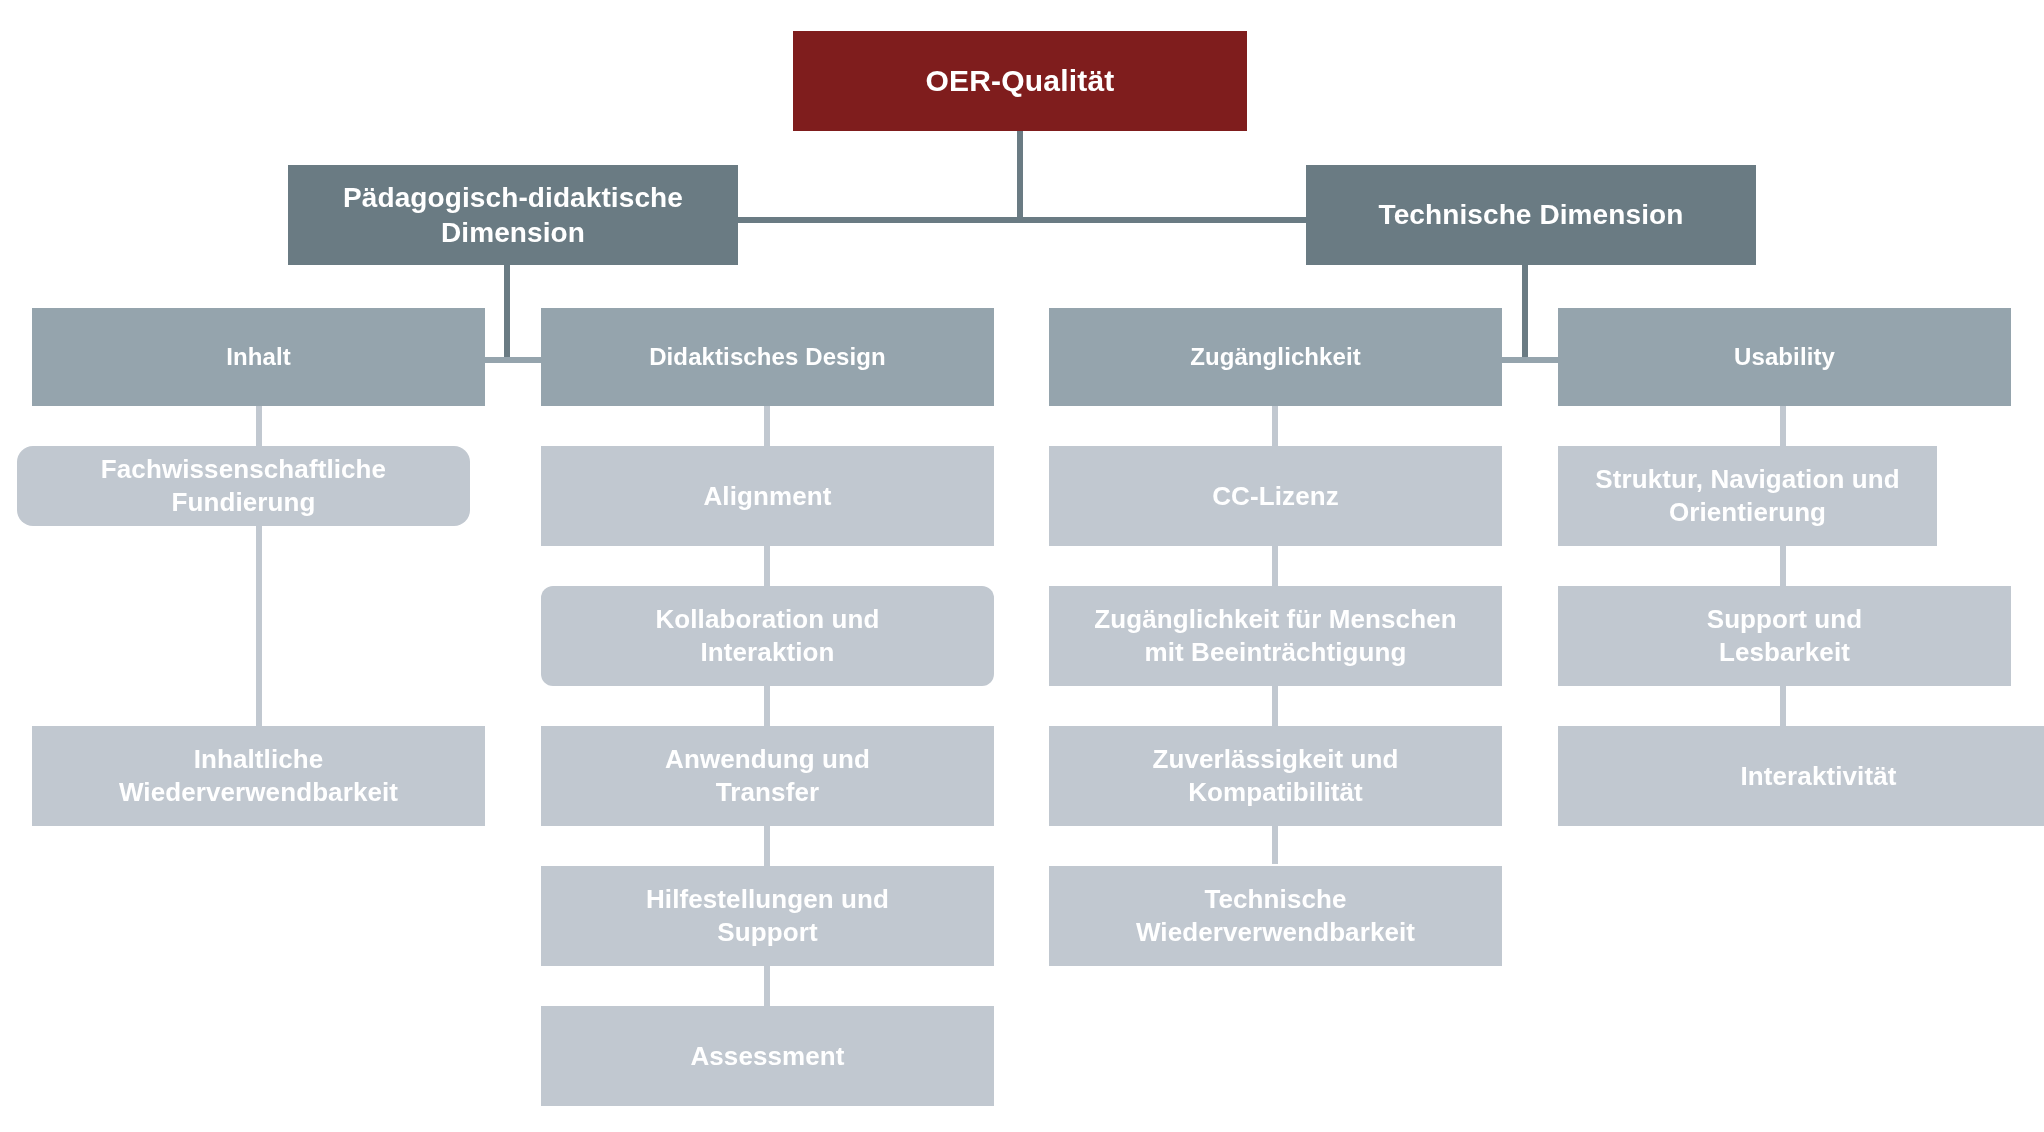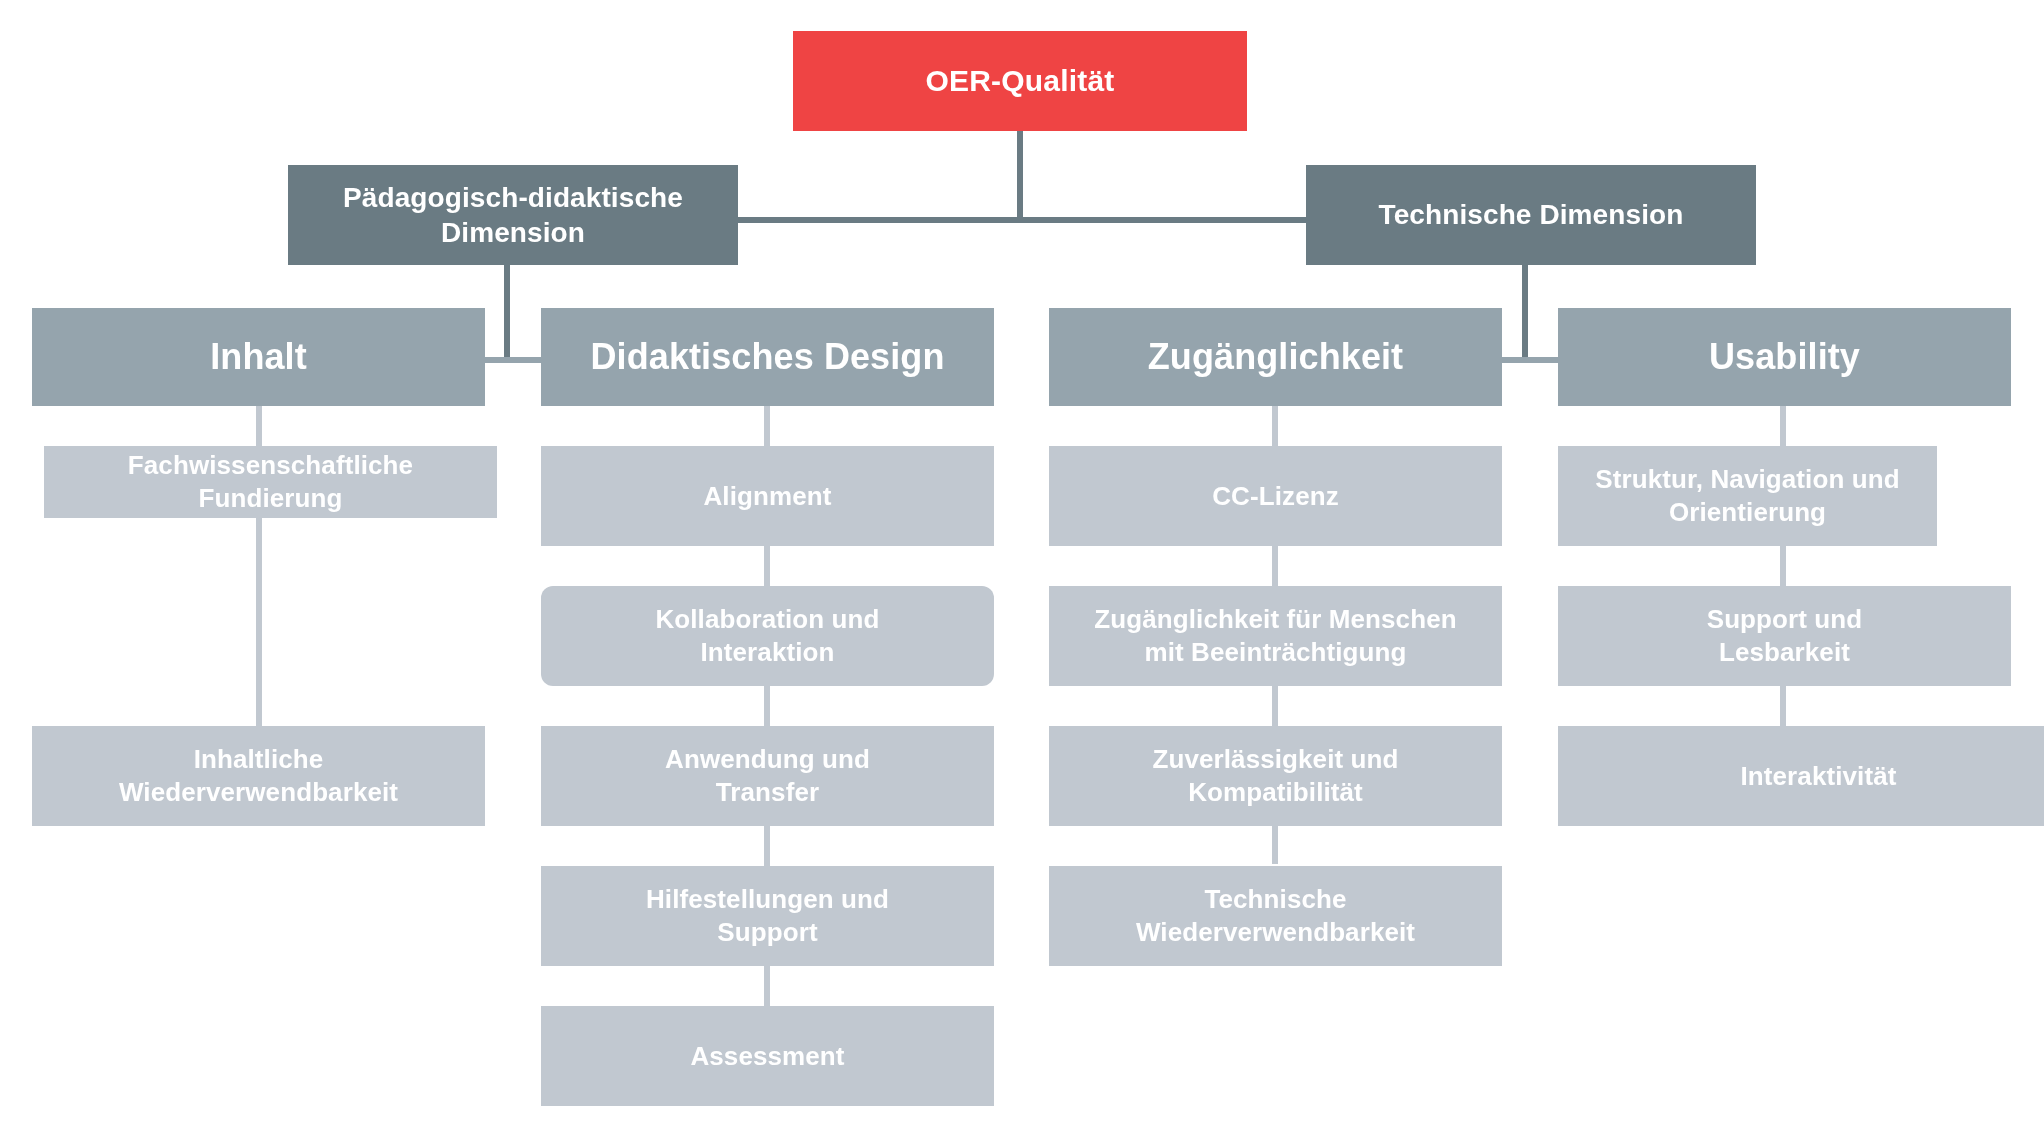--- a/index.html
+++ b/index.html
@@ -25,32 +25,32 @@
     justify-content: center;
     text-align: center;
     color: #ffffff;
     font-weight: bold;
     line-height: 1.26;
     padding: 4px 10px;
     z-index: 3;
     white-space: pre-line;
   }
   .lvl-root {
-    background: #ef4444;
+    background: #7f1d1d;
     font-size: 30px;
     letter-spacing: 0.2px;
   }
   .lvl-dim {
     background: #6a7b83;
     font-size: 28px;
     letter-spacing: 0.1px;
   }
   .lvl-cat {
     background: #95a4ad;
-    font-size: 36px;
+    font-size: 24px;
     letter-spacing: 0.1px;
   }
   .lvl-leaf {
     background: #c1c8d0;
     font-size: 26px;
     letter-spacing: 0.1px;
   }
   .conn {
     position: absolute;
     background: #6a7b83;
@@ -100,21 +100,21 @@
   <div class="node lvl-dim" style="left:1306px; top:165px; width:450px; height:100px;">Technische Dimension</div>
 
   <div class="node lvl-cat" style="left:32px; top:308px; width:453px; height:98px;">Inhalt</div>
 
   <div class="node lvl-cat" style="left:541px; top:308px; width:453px; height:98px;">Didaktisches Design</div>
 
   <div class="node lvl-cat" style="left:1049px; top:308px; width:453px; height:98px;">Zugänglichkeit</div>
 
   <div class="node lvl-cat" style="left:1558px; top:308px; width:453px; height:98px;">Usability</div>
 
-  <div class="node lvl-leaf" style="left:44px; top:446px; width:453px; height:72px;">Fachwissenschaftliche
+  <div class="node lvl-leaf" style="left:17px; top:446px; width:453px; height:80px;border-radius:16px;">Fachwissenschaftliche
 Fundierung</div>
 
 
   <div class="node lvl-leaf" style="left:32px; top:726px; width:453px; height:100px;">Inhaltliche
 Wiederverwendbarkeit</div>
 
   <div class="node lvl-leaf" style="left:541px; top:446px; width:453px; height:100px;">Alignment</div>
 
   <div class="node lvl-leaf" style="left:541px; top:586px; width:453px; height:100px;border-radius:12px;">Kollaboration und
 Interaktion</div>

